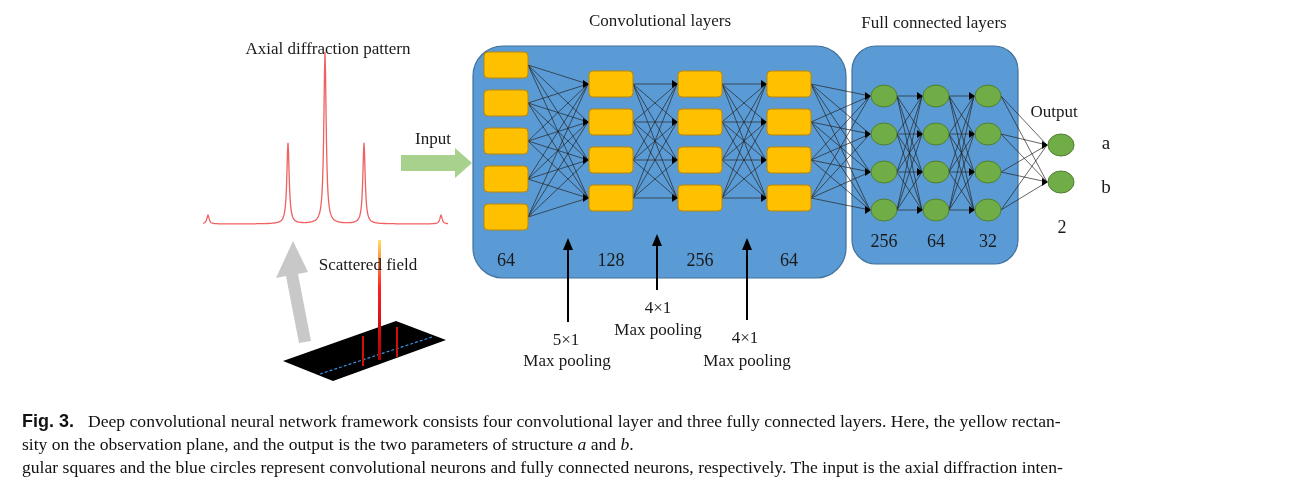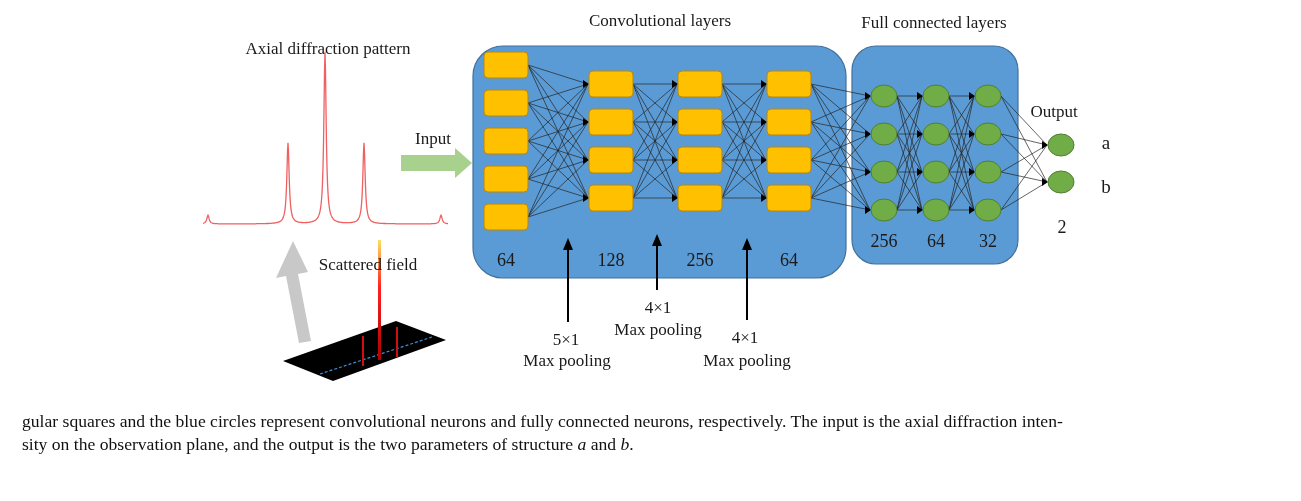--- a/index.html
+++ b/index.html
@@ -246,15 +246,16 @@
 
   <text class="lbl" x="566" y="345" font-size="17" text-anchor="middle">5×1</text>
   <text class="lbl" x="567" y="366" font-size="17" text-anchor="middle">Max pooling</text>
   <text class="lbl" x="658" y="313" font-size="17" text-anchor="middle">4×1</text>
   <text class="lbl" x="658" y="335" font-size="17" text-anchor="middle">Max pooling</text>
   <text class="lbl" x="745" y="343" font-size="17" text-anchor="middle">4×1</text>
   <text class="lbl" x="747" y="366" font-size="17" text-anchor="middle">Max pooling</text>
 </svg>
 
 <div id="caption">
+  <span class="line"><span class="fig">Fig. 3.</span><span>Deep convolutional neural network framework consists four convolutional layer and three fully connected layers. Here, the yellow rectan-</span></span>
+  <span class="line"><span>sity on the observation plane, and the output is the two parameters of structure </span><i>a</i><span> and </span><i>b</i><span>.</span></span>
   <span class="line">gular squares and the blue circles represent convolutional neurons and fully connected neurons, respectively. The input is the axial diffraction inten-</span>
-  <span class="line"><span>sity on the observation plane, and the output is the two parameters of structure </span><i>a</i><span> and </span><i>b</i><span>.</span></span>
 </div>
 
 </body></html>

